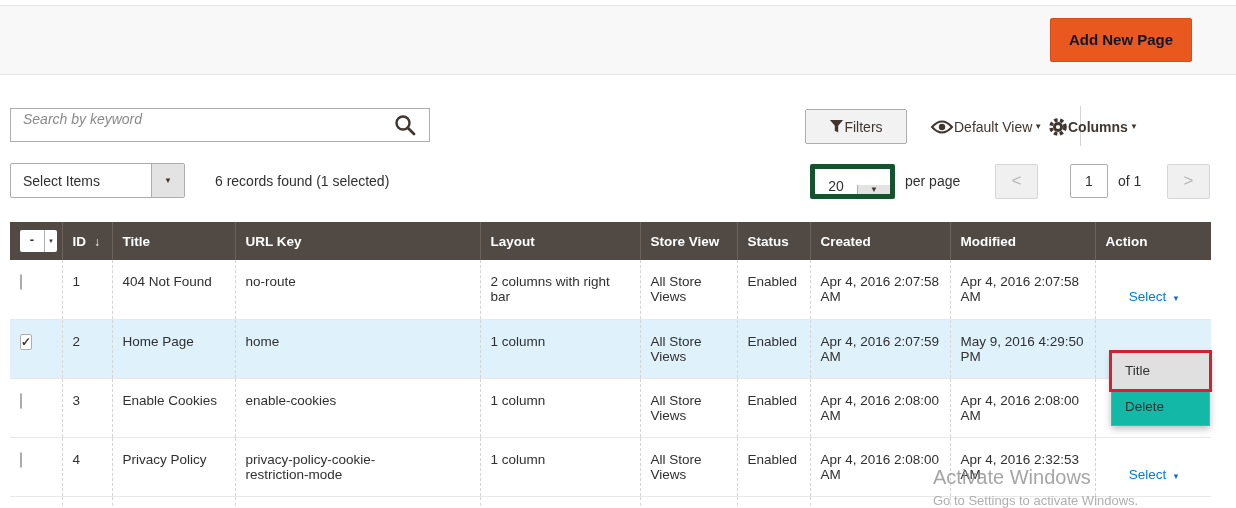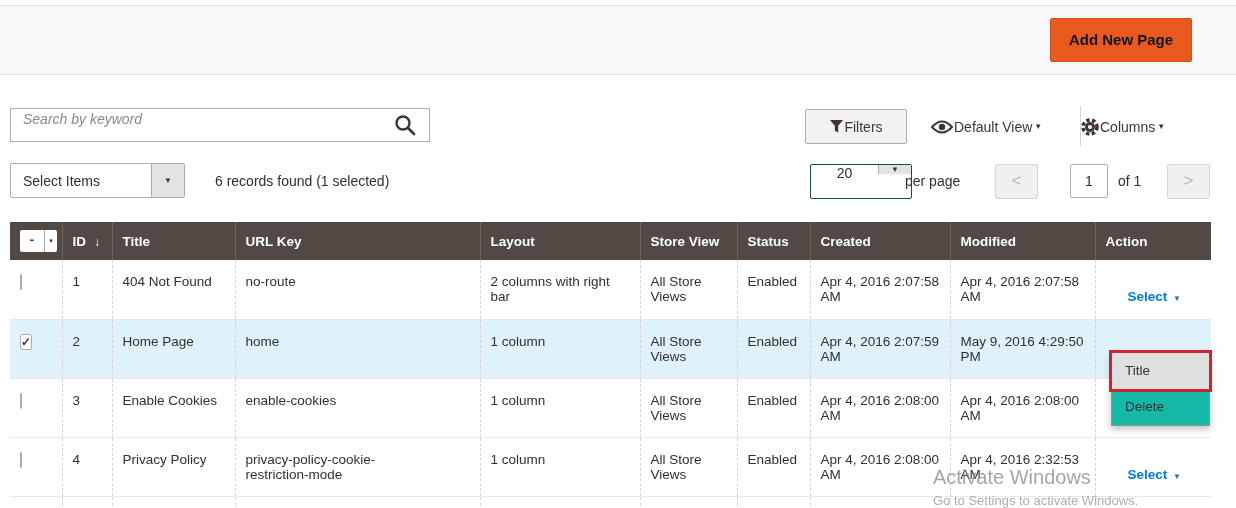--- a/index.html
+++ b/index.html
@@ -32,39 +32,39 @@
     position:absolute; left:805px; top:109px; width:102px; height:35px;
     background:#f2f2f2; border:1px solid #adadad; border-radius:2px;
     display:flex; align-items:center; justify-content:center; gap:0;
     font-size:14px; color:#41362f; cursor:pointer;
   }
   .ctrl-group {
     position:absolute; top:109px; height:35px; display:flex; align-items:center; gap:0;
     font-size:14px; color:#41362f; cursor:pointer;
   }
   .ctrl-view { left:930px; }
-  .ctrl-columns { left:1080px; }
+  .ctrl-columns { left:1048px;font-weight:bold; }
   .caret { font-size:8px; color:#41362f; margin-left:2px; }
   .vdivider { position:absolute; left:1080px; top:106px; width:1px; height:40px; background:#d4d4d4; }
   
   .select-items {
     position:absolute; left:10px; top:163px; width:175px; height:35px;
     border:1px solid #adadad; border-radius:2px; background:#fff;
     display:flex; align-items:stretch; cursor:pointer;
   }
   .select-items .label { flex:1; font-size:14px; padding-left:12px; display:flex; align-items:center; }
   .dd-arrow {
     width:33px; background:#e3e3e3; border-left:1px solid #adadad;
     display:flex; align-items:center; justify-content:center; font-size:8px; color:#41362f;
   }
   .records { position:absolute; left:215px; top:173px; font-size:14px; color:#303030; }
   .perpage-select {
-    position:absolute; left:810px; top:164px; width:102px; height:35px;
-    border:1px solid #14532d; border-radius:2px; background:#fff;
-    display:flex; align-items:flex-start; cursor:pointer;
+    position:absolute; left:810px; top:164px; width:85px; height:35px;
+    border:5px solid #14532d; border-radius:2px; background:#fff;
+    display:flex; align-items:flex-end; cursor:pointer;
   }
   .perpage-select .value { flex:1; font-size:14px; display:flex; align-items:center; justify-content:center; }
   .perpage-label { position:absolute; left:905px; top:173px; font-size:14px; }
   .page-btn {
     position:absolute; top:164px; width:43px; height:35px;
     background:#f0f0f0; border:1px solid #d6d6d6; border-radius:2px;
     color:#b5b5b5; font-size:17px; text-align:center; line-height:31px; cursor:default;
   }
   .btn-prev { left:995px; }
   .btn-next { left:1167px; }
@@ -98,21 +98,21 @@
     font-weight:bold; cursor:pointer;
   }
   .master {
     width:37px; height:22px; background:#fff; border-radius:2px;
     display:flex; align-items:stretch; margin:0 auto; cursor:pointer; overflow:hidden;
   }
   .master .dash { flex:1; color:#303030; font-weight:bold; text-align:center; line-height:20px; font-size:13px; }
   .master .m-arrow { width:13px; border-left:1px solid #adadad; font-size:6px; color:#41362f;
     display:flex; align-items:center; justify-content:center; }
   .sort-arrow { font-weight:normal; font-size:12px; margin-left:8px; }
-  .sel-link { color:#007bdb; cursor:pointer; white-space:nowrap;font-weight:bold; }
+  .sel-link { color:#007bdb; cursor:pointer; white-space:nowrap; }
   .sel-link .caret { color:#1a6fb8; }
   .cell-action { text-align:center; }
   
   .action-menu {
     position:absolute; left:1111px; top:352px; width:99px; z-index:20;
     background:#fff; border:1px solid #949494; box-shadow:0 3px 7px rgba(0,0,0,0.25);
   }
   .action-menu .item {
     height:36px; line-height:36px; padding-left:13px; font-size:13.5px; color:#303030;
     background:#14b8a6; cursor:pointer;

